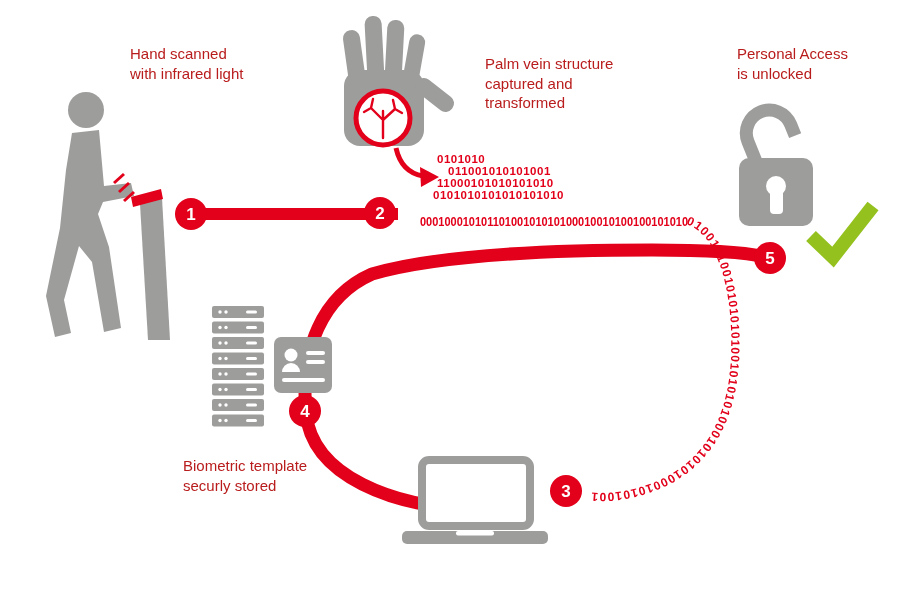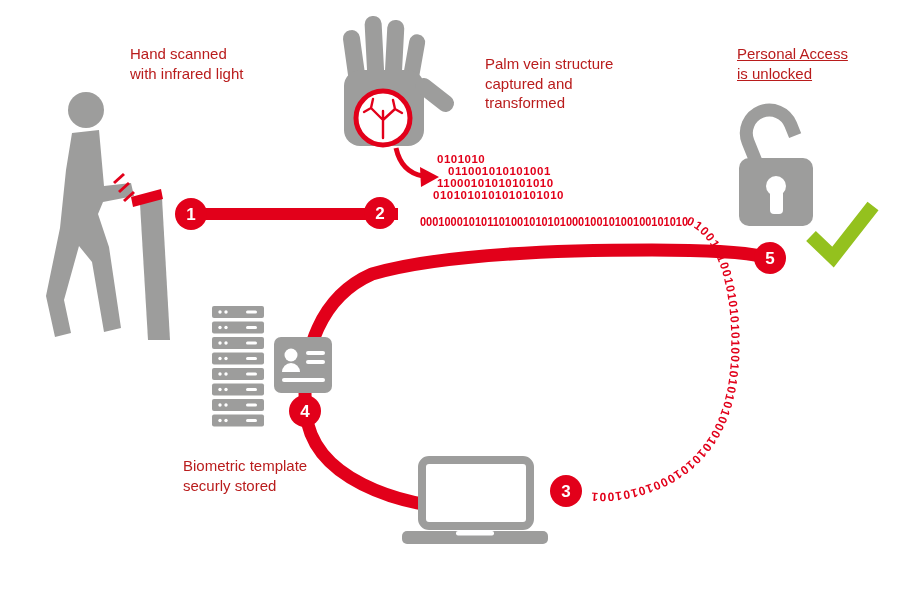--- a/index.html
+++ b/index.html
@@ -170,20 +170,20 @@
 
 </svg>
 
 <div class="label" style="left:130px;top:44px;">Hand scanned
 with infrared light</div>
 
 <div class="label" style="left:485px;top:44px;margin-top:10px;">Palm vein structure
 captured and
 transformed</div>
 
-<div class="label" style="left:737px;top:44px;text-decoration:underline;">Personal Access
+<div class="label" style="left:737px;top:44px;">Personal Access
 is unlocked</div>
 
 <div class="label" style="left:183px;top:456px;">Biometric template
 securly stored</div>
 
 
 </div>
 
 </body></html>

